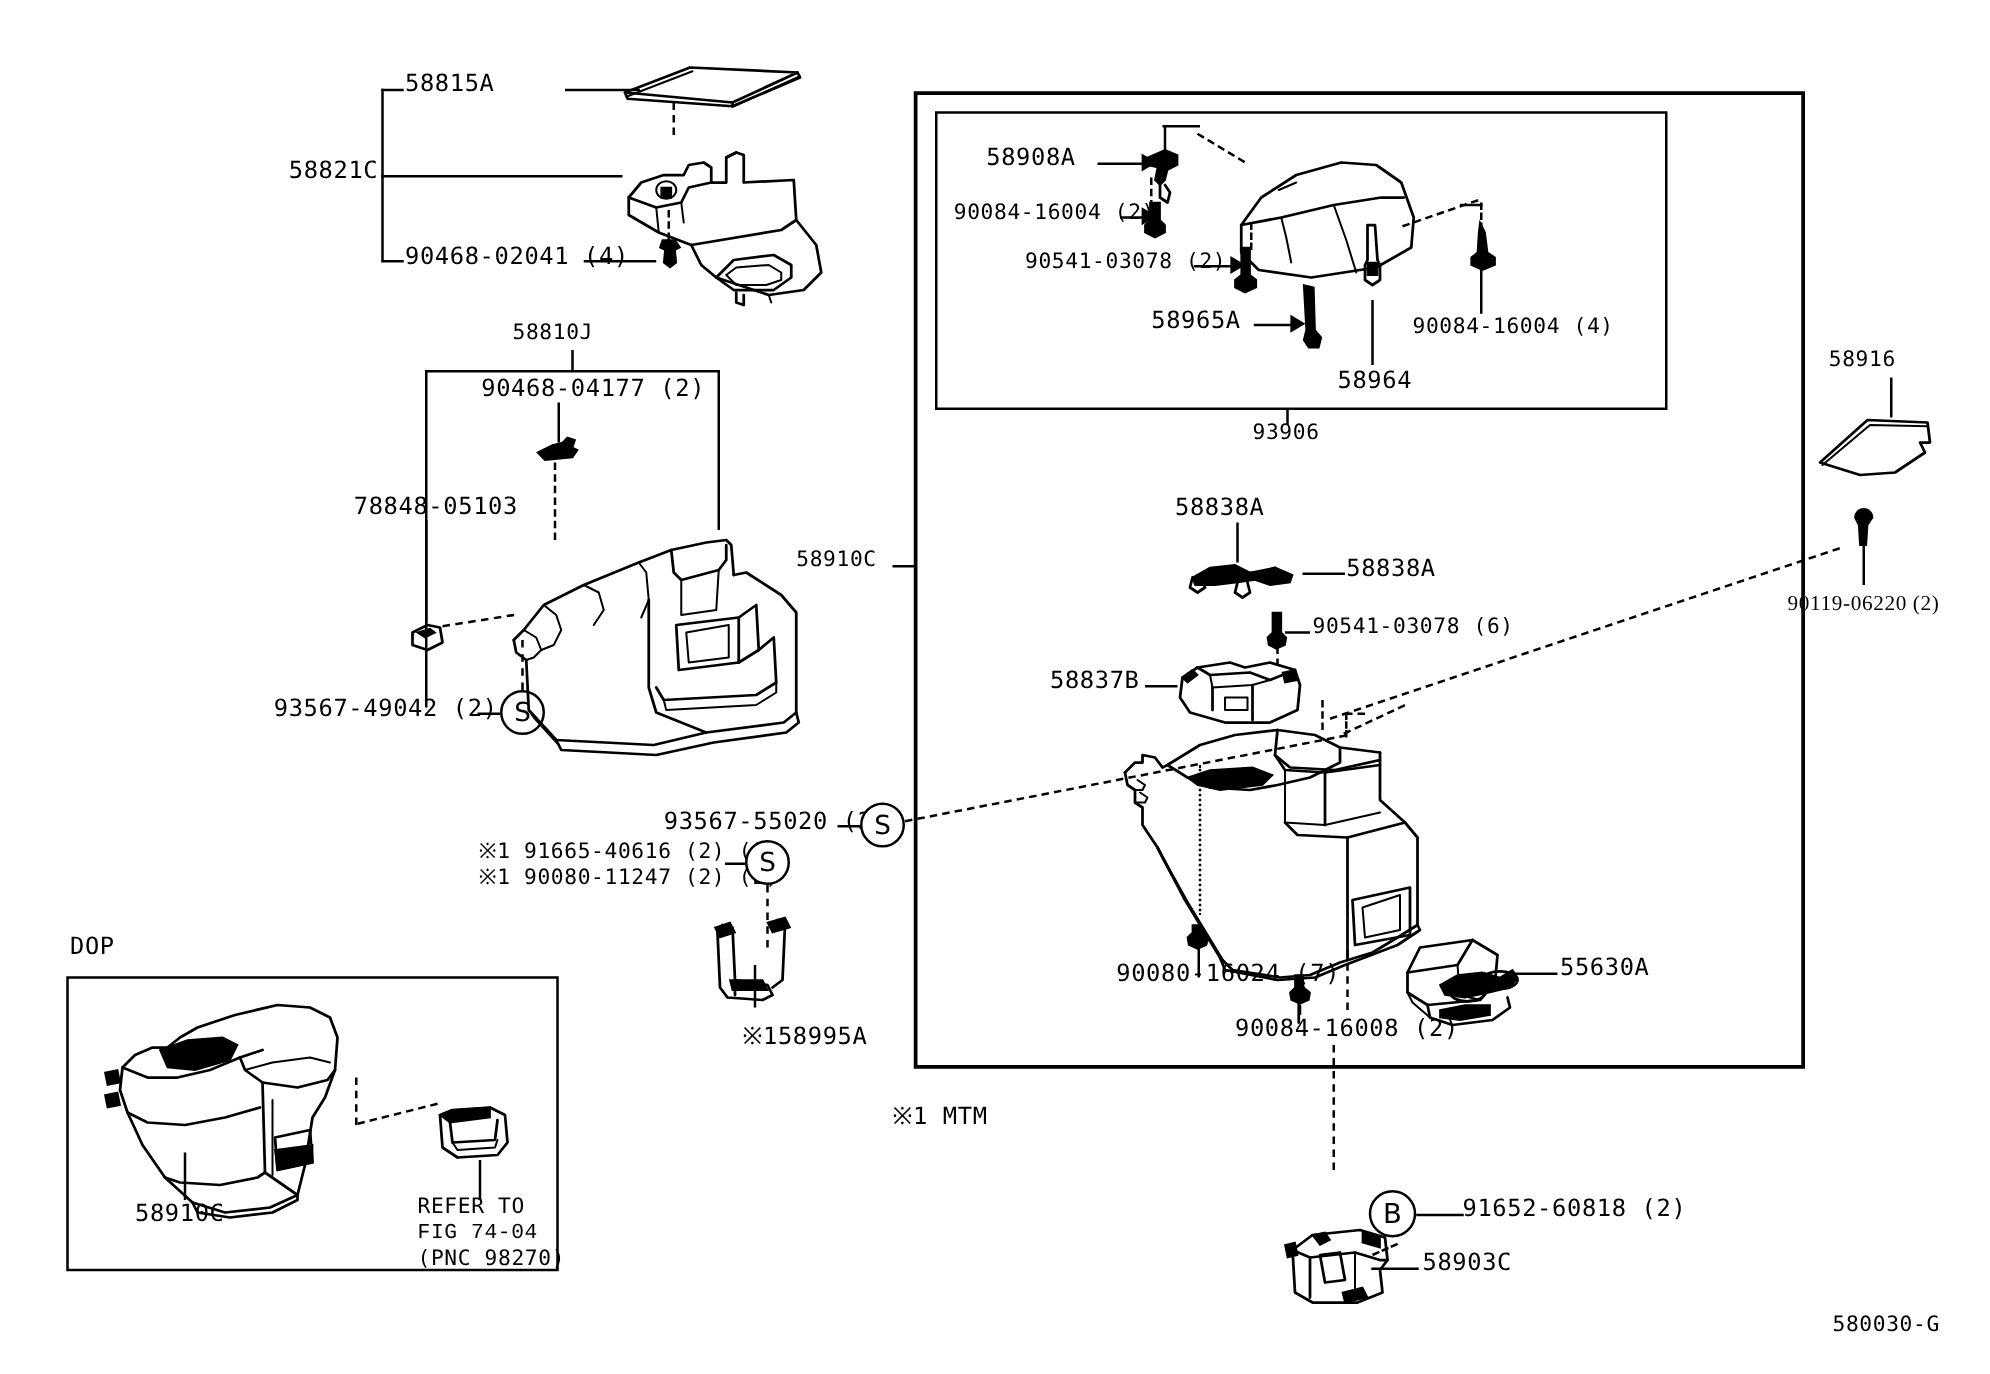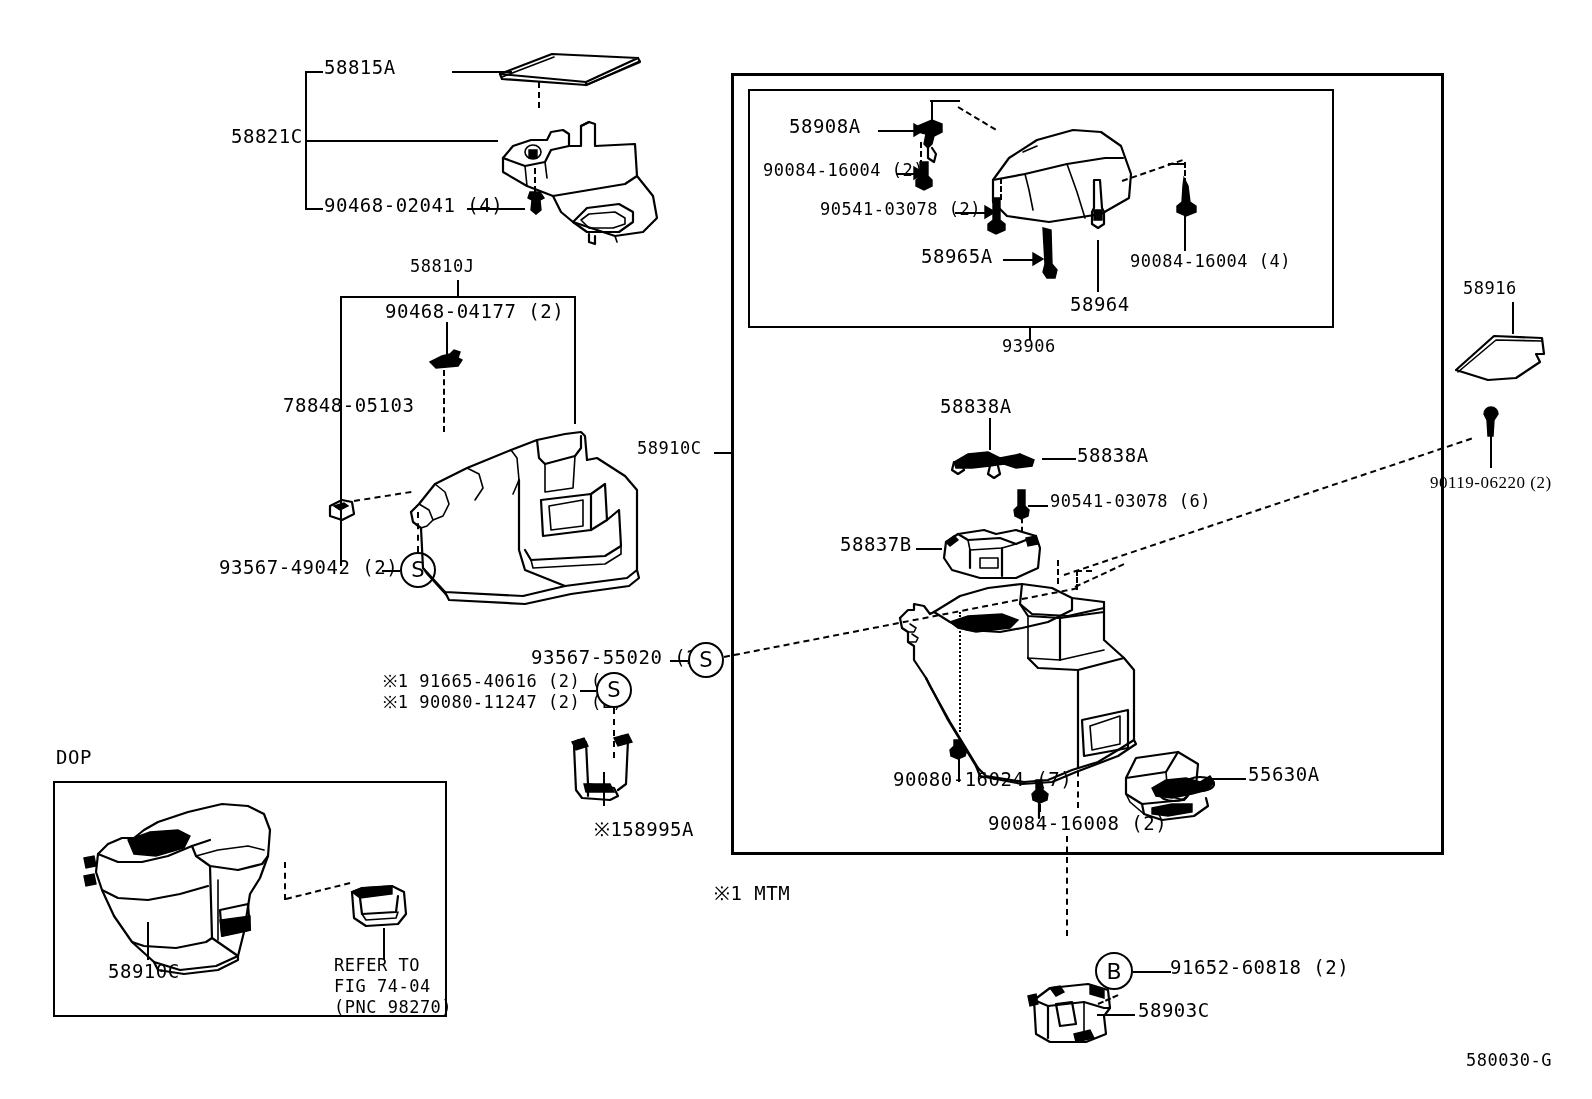--- a/index.html
+++ b/index.html
@@ -438,18 +438,18 @@
     <path class="st" d="M6,12 L16,8 L46,6 L58,12 L60,34 L52,44 L20,46 L8,38 Z"></path>
     <path class="stf" d="M6,12 L16,8 L46,6 L46,14 L14,18 Z"></path>
     <path class="st" d="M14,18 L16,34 L50,32 L52,16"></path>
     <path class="st thin" d="M16,34 L20,40 L50,38 L52,32"></path>
   </svg>
   <div class="dash-h" style="left:286px; top:898px; width:66px; transform:rotate(-14deg); transform-origin:left center;"></div>
   <div class="dash-v" style="left:284px; top:862px; height:38px;"></div>
   <div class="vline" style="left:383px; top:928px; height:32px;"></div>
 
   <div class="lbl sm" style="left:334px; top:957px;">REFER TO</div>
-  <div class="lbl sm" style="left:334px; top:978px;">FIG 74-04</div>
+  <div class="lbl sm" style="left:334px; top:978px;font-family:Liberation Mono, monospace;">FIG 74-04</div>
   <div class="lbl sm" style="left:334px; top:999px;">(PNC 98270)</div>
 
   <div class="lbl lg" style="left:1466px; top:1052px;">580030-G</div>
 
 </div>
 
 </body></html>

